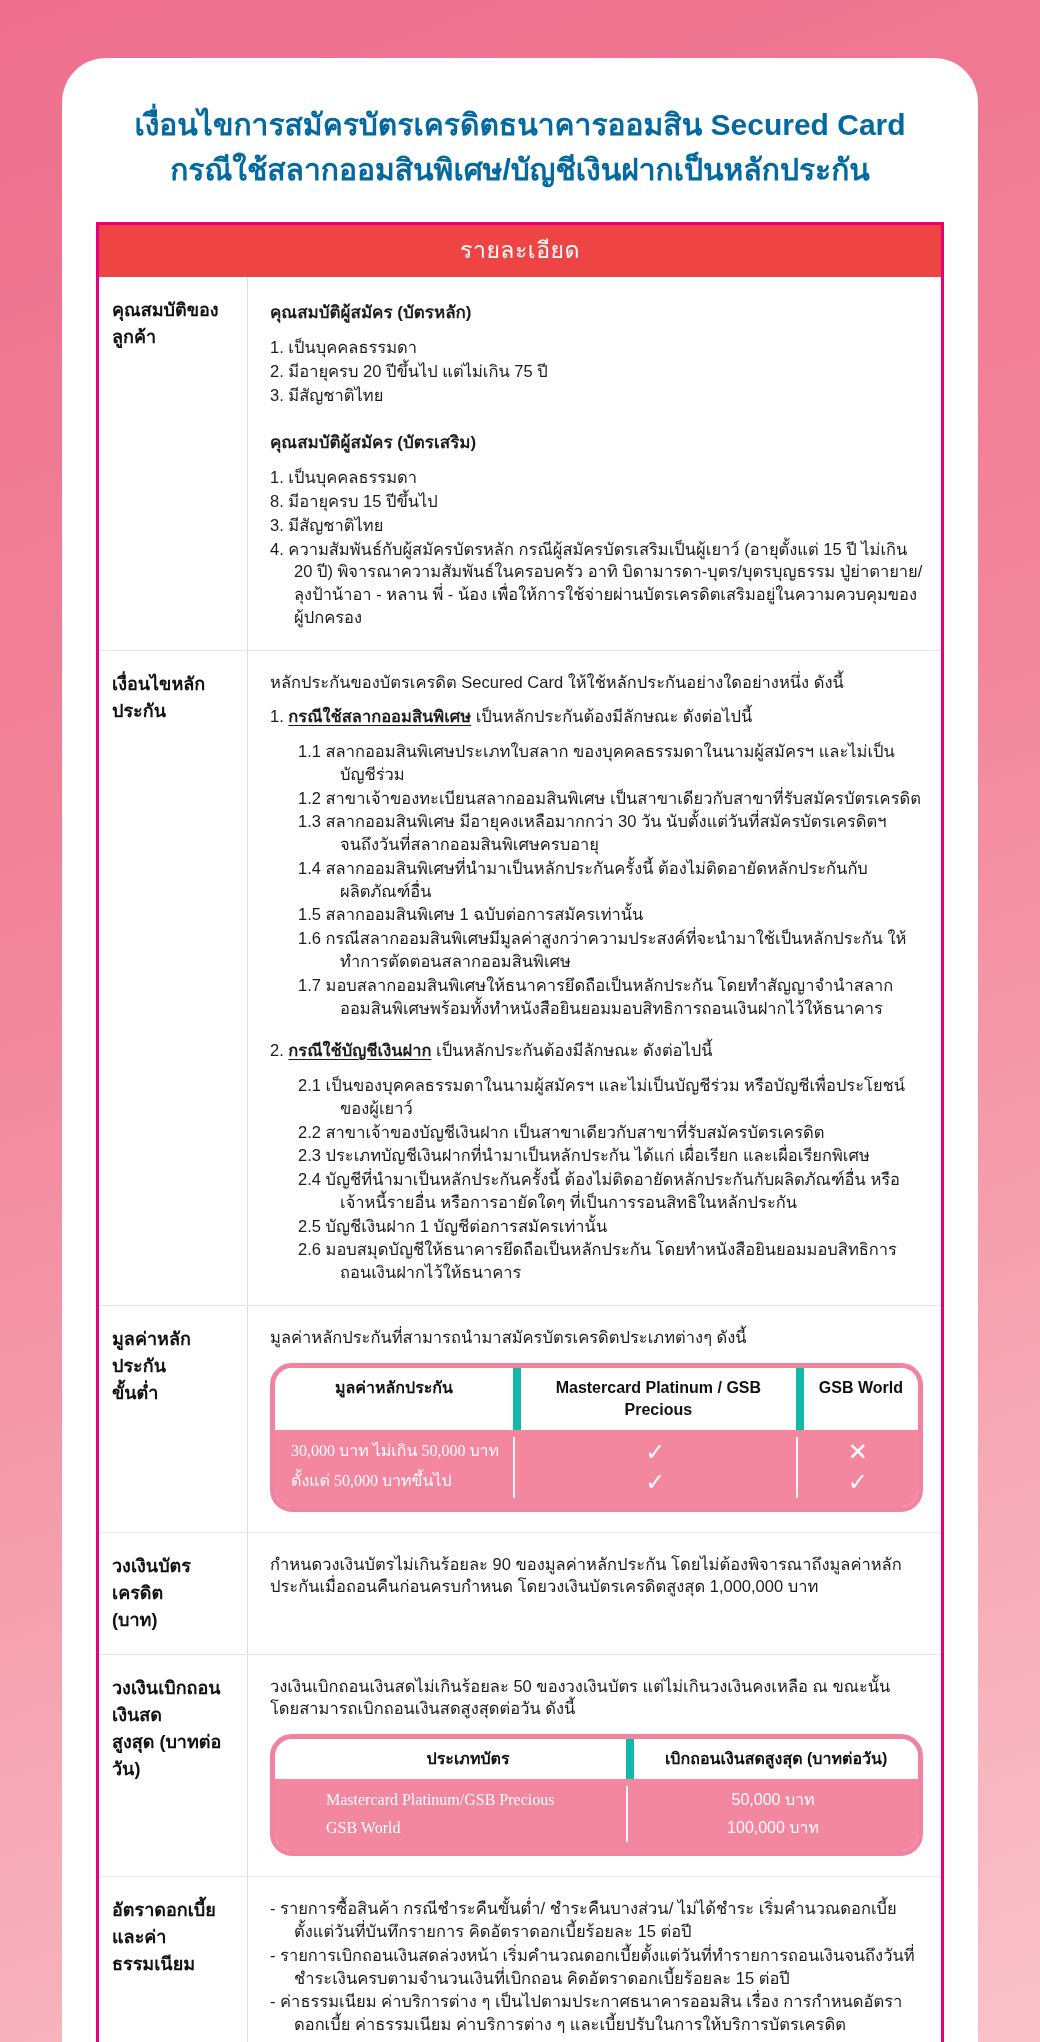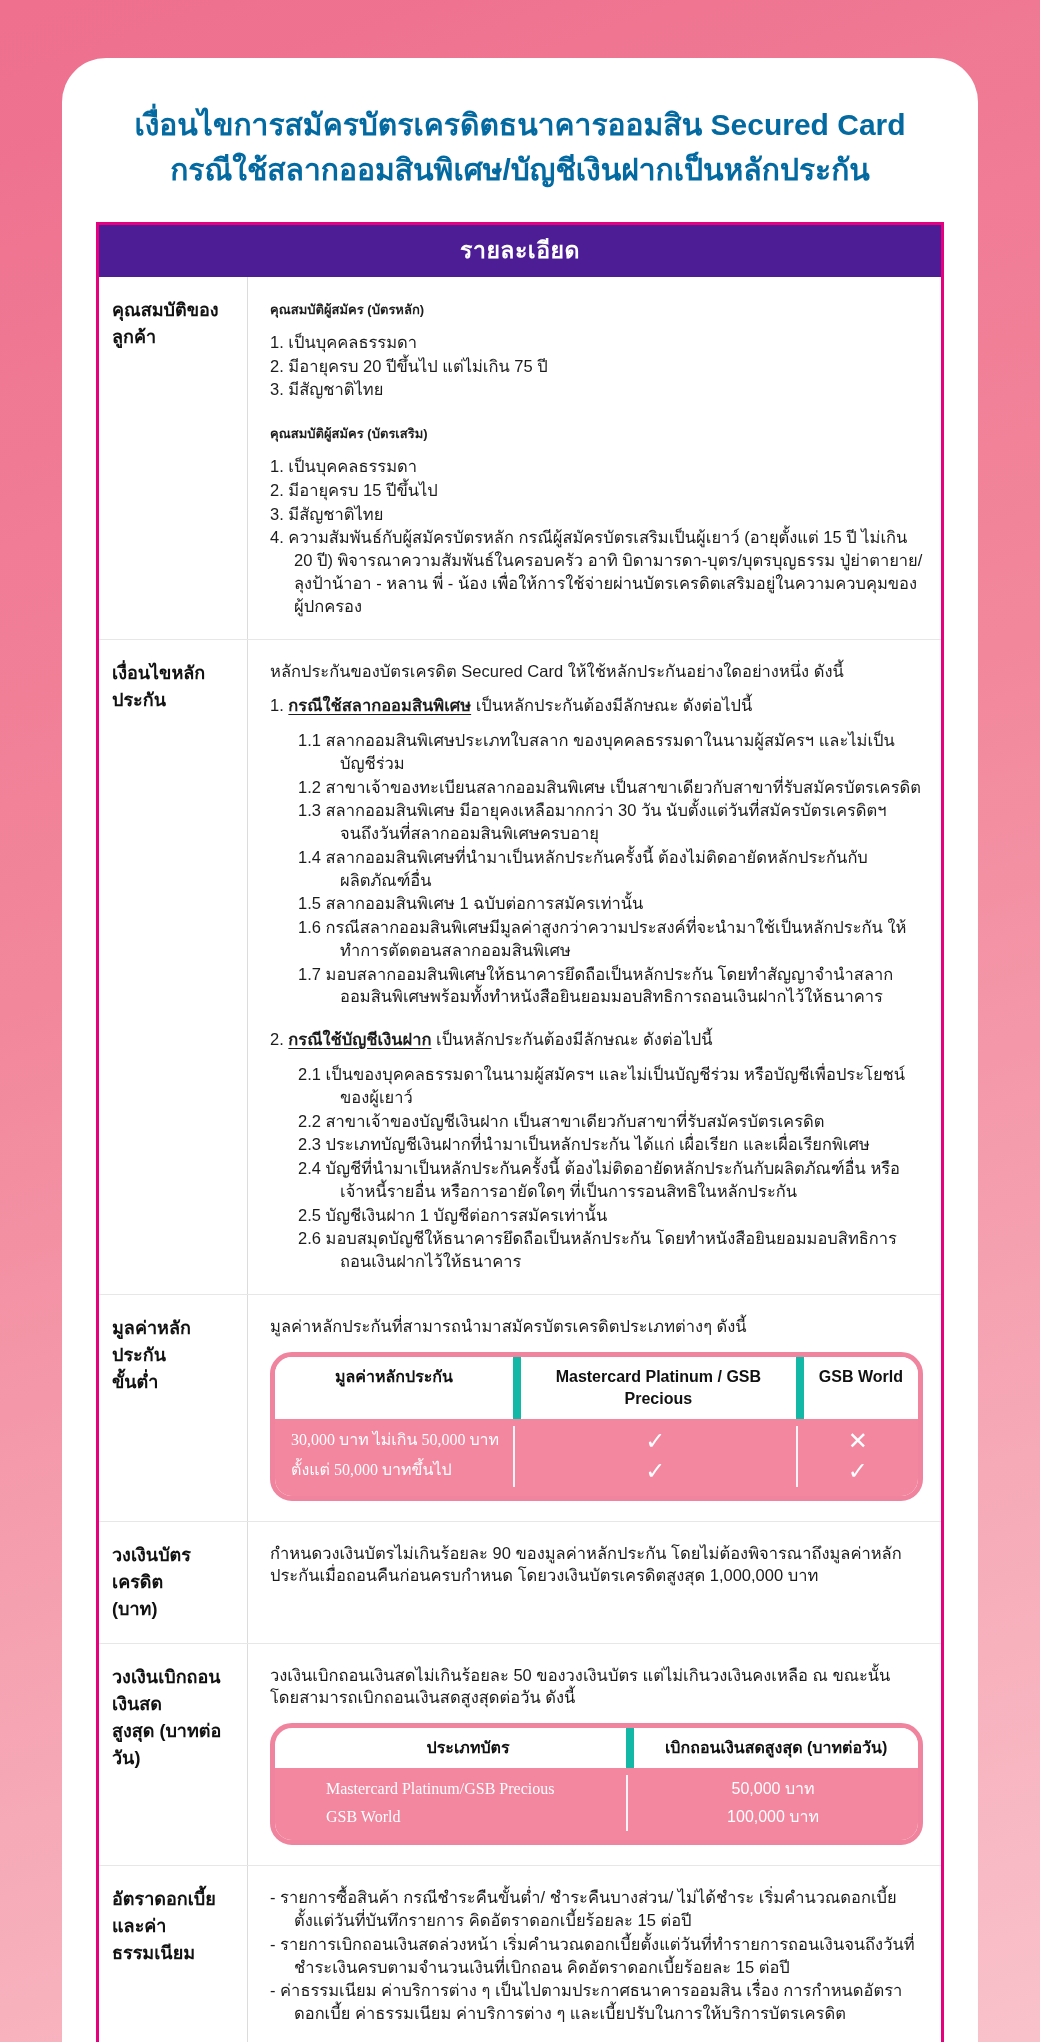--- a/index.html
+++ b/index.html
@@ -15,37 +15,37 @@
     padding:40px 34px 46px;
   }
   .title{
     text-align:center;color:#0369a1;font-weight:bold;
     font-size:30px;line-height:1.5;margin:4px 4px 30px;
   }
   .dtable{
     border:3px solid #e6007e;background:#fff;
   }
   .t-head{
-    background:#4c1d95;color:#ffffff;font-weight:bold;font-size:23px;
+    background:#ef4444;color:#ffffff;font-weight:normal;font-size:23px;
     text-align:center;padding:7px 0 9px;letter-spacing:.5px;
   }
   .row{display:grid;grid-template-columns:148px 1fr;}
   .row + .row{border-top:1px solid #e7e7e7;}
   .row-label{
     font-weight:bold;font-size:18px;color:#111;line-height:1.5;
     padding:20px 6px 20px 13px;white-space:pre-line;
   }
   .row-content{
     border-left:1.5px solid #dcdcdc;
     padding:20px 18px 20px 22px;
     font-size:16.5px;line-height:1.38;color:#1c1c1c;
   }
   .blk{margin:0 0 12px;}
   .blk:last-child{margin-bottom:0;}
-  .blk-heading{font-weight:bold;font-size:13px;margin:4px 0 12px;}
+  .blk-heading{font-weight:bold;font-size:17px;margin:4px 0 12px;}
   .blk-heading:not(:first-child){margin-top:24px;}
   .blk-list .li{padding-left:24px;text-indent:-24px;margin-bottom:1px;}
   .blk-list.sub .li{margin-left:28px;padding-left:42px;text-indent:-42px;}
   .blk-lead{padding-left:22px;text-indent:-22px;}
   .blk-lead.gap{margin-top:20px;}
   .lead-u{font-weight:bold;text-decoration:underline;text-underline-offset:3px;}
   
   .mini-table{
     border:5px solid #f0839d;border-radius:22px;overflow:hidden;
     background:#fff;margin-top:14px;
@@ -82,21 +82,21 @@
           <div class="row-content">
             <div class="blk blk-heading">คุณสมบัติผู้สมัคร (บัตรหลัก)</div>
             <div class="blk blk-list">
               <div class="li">1. เป็นบุคคลธรรมดา</div>
               <div class="li">2. มีอายุครบ 20 ปีขึ้นไป แต่ไม่เกิน 75 ปี</div>
               <div class="li">3. มีสัญชาติไทย</div>
             </div>
             <div class="blk blk-heading">คุณสมบัติผู้สมัคร (บัตรเสริม)</div>
             <div class="blk blk-list">
               <div class="li">1. เป็นบุคคลธรรมดา</div>
-              <div class="li">2. มีอายุครบ 15 ปีขึ้นไป</div>
+              <div class="li">8. มีอายุครบ 15 ปีขึ้นไป</div>
               <div class="li">3. มีสัญชาติไทย</div>
               <div class="li">4. ความสัมพันธ์กับผู้สมัครบัตรหลัก กรณีผู้สมัครบัตรเสริมเป็นผู้เยาว์ (อายุตั้งแต่ 15 ปี ไม่เกิน 20 ปี) พิจารณาความสัมพันธ์ในครอบครัว อาทิ บิดามารดา-บุตร/บุตรบุญธรรม ปู่ย่าตายาย/ลุงป้าน้าอา - หลาน พี่ - น้อง เพื่อให้การใช้จ่ายผ่านบัตรเครดิตเสริมอยู่ในความควบคุมของผู้ปกครอง</div>
             </div>
           </div>
         </div>
         <div class="row">
           <div class="row-label">เงื่อนไขหลักประกัน</div>
           <div class="row-content">
             <div class="blk blk-para">หลักประกันของบัตรเครดิต Secured Card ให้ใช้หลักประกันอย่างใดอย่างหนึ่ง ดังนี้</div>
             <div class="blk blk-lead"><span>1. </span><span class="lead-u">กรณีใช้สลากออมสินพิเศษ</span><span> เป็นหลักประกันต้องมีลักษณะ ดังต่อไปนี้</span></div>

